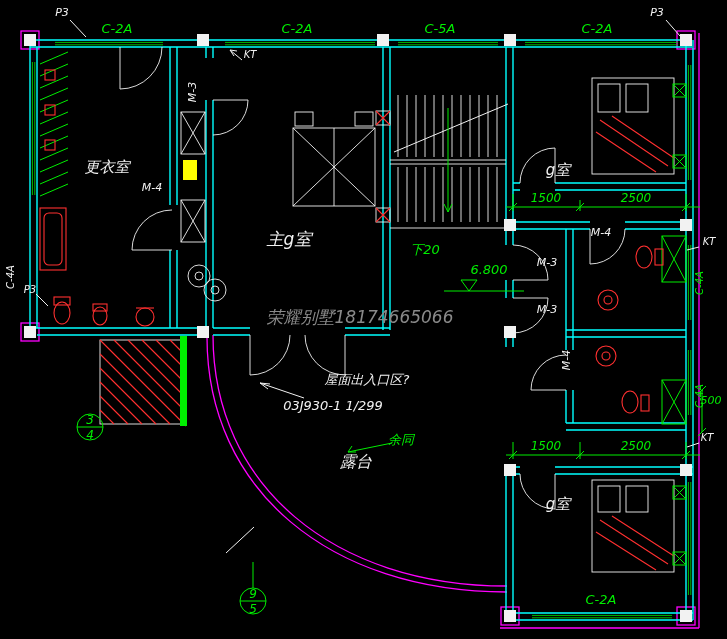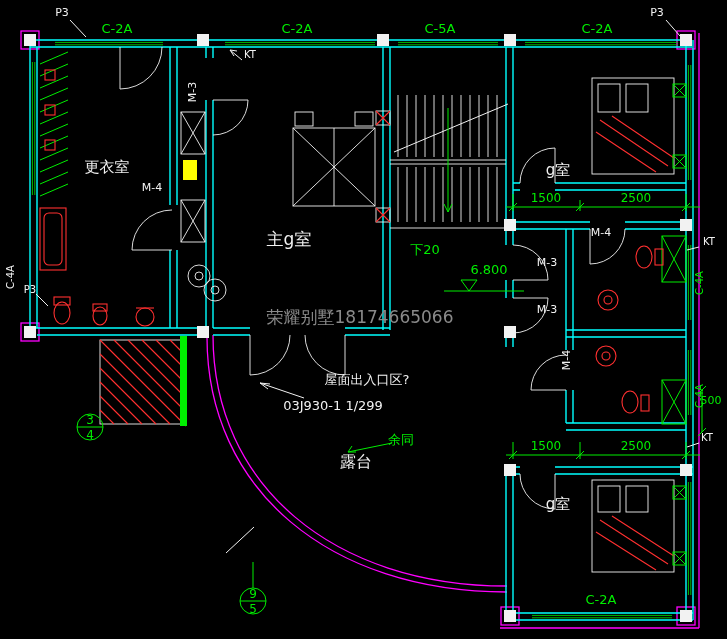--- a/index.html
+++ b/index.html
@@ -1,16 +1,16 @@
 <!DOCTYPE html>
 <html style="--background: #000000; --wall: #00ffff; --dim: #00ee00; --line: #f2f2f2; --accent: #ff00ff; --fixture: #ff3030; --highlight: #ffff00; --watermark: #8a8a8a;"><head>
 <meta charset="utf-8">
 <style>
   html,body{margin:0;padding:0;background:var(--background,#000);}
-  .stage{width:727px;height:639px;background:var(--background,#000);position:relative;overflow:hidden;}
+  .stage{width:727px;height:639px;background:var(--background,#000);position:relative;overflow:hidden;font-style:italic;}
   svg{display:block;}
   text{font-family:"DejaVu Sans",sans-serif;}
   .wall{stroke:var(--wall);stroke-width:1.4;fill:none;}
   .win{stroke:var(--dim);stroke-width:0.8;fill:none;}
   .dimln{stroke:var(--dim);stroke-width:1;fill:none;}
   .whiteln{stroke:var(--line);stroke-width:1;fill:none;}
   .thinwhite{stroke:var(--line);stroke-width:0.9;fill:none;}
   .redln{stroke:var(--fixture);stroke-width:1.1;fill:none;}
   .greenln{stroke:var(--dim);stroke-width:1;fill:none;}
   .magln{stroke:var(--accent);stroke-width:1.3;fill:none;}

